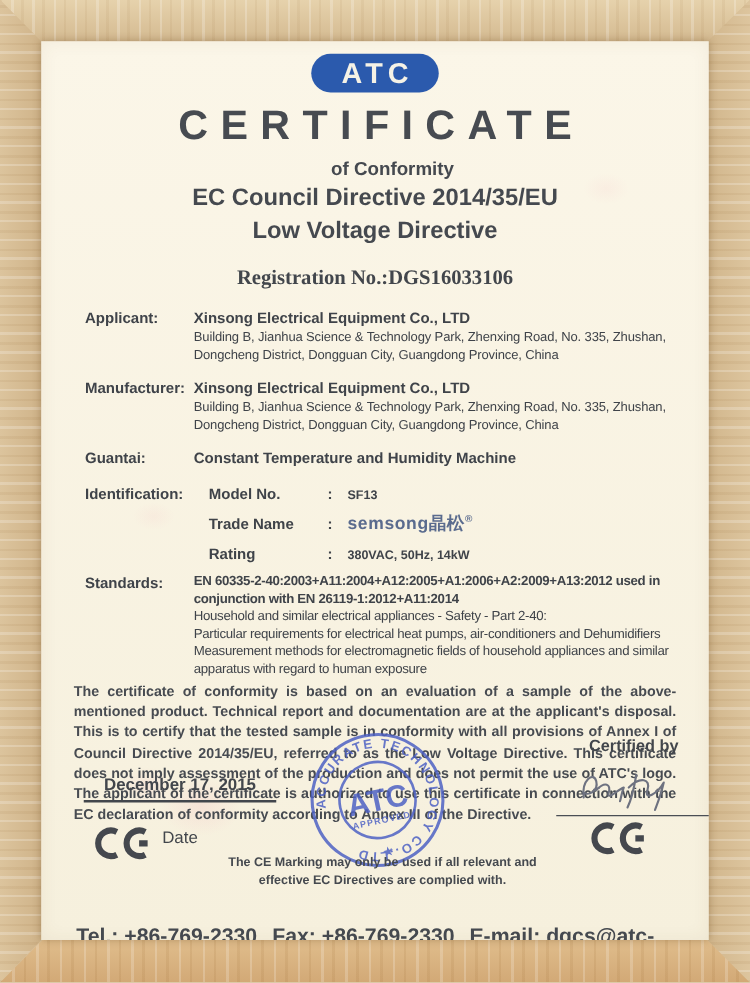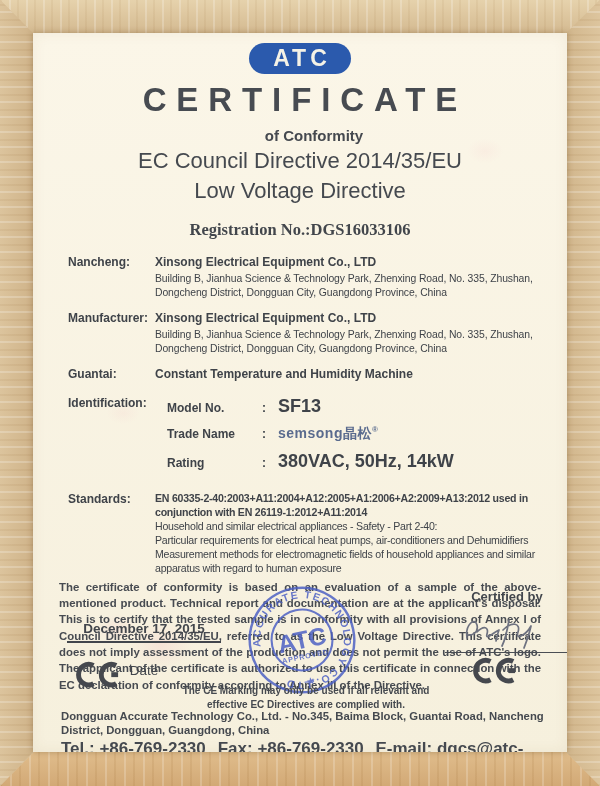--- a/index.html
+++ b/index.html
@@ -43,33 +43,33 @@
     box-shadow:0 0 6px rgba(90,60,20,.35), inset 0 0 14px rgba(120,90,40,.07); }
 
   .center { text-align:center; }
 
   .logo-pill { margin:10px auto 0; width:102px; height:31px; border-radius:17px;
     background:#2b5aad; display:flex; align-items:center; justify-content:center; }
   .logo-pill span { color:#f5f2e6; font-weight:bold; font-size:23px; letter-spacing:4px; padding-left:4px; }
 
   .title { margin-top:7px; font-size:33px; font-weight:bold; letter-spacing:.30em; padding-left:.30em; color:#474b51; }
   .sub1 { margin-top:8px; font-size:15px; font-weight:bold; color:#45494f;margin-left:28px; }
-  .sub2 { margin-top:4px; font-size:22px; font-weight:normal; color:#45494f; }
+  .sub2 { margin-top:4px; font-size:19px; font-weight:bold; color:#45494f; }
   .reg  { margin-top:16px; font-size:16.5px; font-weight:bold; color:#42464c;font-family:Liberation Serif, serif; }
 
   .fields { margin-top:15px; padding:0 14px 0 35px; }
   .frow { display:flex; margin-bottom:12px; }
   .flabel { width:87px; flex:0 0 87px; font-weight:bold; font-size:12px; }
   .fvalue { flex:1; }
   .fname  { font-weight:bold; font-size:12px; margin-bottom:3px; }
   .faddr  { font-size:10.4px; letter-spacing:-.1px; line-height:1.3; white-space:nowrap; }
   .idrow  { display:flex; margin-bottom:8px; align-items:baseline;padding-left:12px; }
   .idname { width:95px; flex:0 0 95px; font-weight:bold; font-size:12px; }
   .idcolon{ width:16px; flex:0 0 16px; font-weight:bold; font-size:12px; }
-  .idval  { font-weight:bold; font-size:18px; }
+  .idval  { font-weight:bold; font-size:10px; }
   .trade  { color:#5a6b8e; font-weight:bold; font-size:14px; letter-spacing:.5px; }
   .trade sup { font-size:8px; }
   .std-line { font-size:10.6px; letter-spacing:-.25px; line-height:1.32; white-space:nowrap; }
   .std-bold { font-weight:bold; }
 
   .declaration { margin-top:3px; padding:0 26px; font-size:11.4px; font-weight:bold;
     line-height:1.43; text-align:justify; color:#474b51; }
 
   
   .seal { position:absolute; left:212px; top:550px; width:114px; height:114px;
@@ -112,21 +112,21 @@
 
     <div class="title center">CERTIFICATE</div>
     <div class="sub1 center">of Conformity</div>
     <div class="sub2 center">EC Council Directive 2014/35/EU</div>
     <div class="sub2 center">Low Voltage Directive</div>
     <div class="reg center">Registration No.:DGS16033106</div>
 
     <div class="fields">
 
       <div class="frow">
-        <div class="flabel">Nancheng:</div>
+        <div class="flabel">Applicant:</div>
         <div class="fvalue">
           <div class="fname">Xinsong Electrical Equipment Co., LTD</div>
           <div class="faddr">Building B, Jianhua Science &amp; Technology Park, Zhenxing Road, No. 335, Zhushan,</div>
           <div class="faddr">Dongcheng District, Dongguan City, Guangdong Province, China</div>
         </div>
       </div>
 
       <div class="frow">
         <div class="flabel">Manufacturer:</div>
         <div class="fvalue">
@@ -136,21 +136,21 @@
         </div>
       </div>
 
       <div class="frow">
         <div class="flabel">Guantai:</div>
         <div class="fvalue">
           <div class="fname">Constant Temperature and Humidity Machine</div>
         </div>
       </div>
 
-      <div class="frow" style="margin-bottom:20px">
+      <div class="frow" style="margin-bottom:9px">
         <div class="flabel">Identification:</div>
         <div class="fvalue">
           <div class="idrow">
             <span class="idname">Model No.</span>
             <span class="idcolon">:</span>
             <span class="idval">SF13</span>
           </div>
           <div class="idrow">
             <span class="idname">Trade Name</span>
             <span class="idcolon">:</span>
@@ -215,21 +215,20 @@
       <path d="M 54 12 A 27 27 0 1 0 54 60" fill="none" stroke="#45484e" stroke-width="13"></path>
       <path d="M 114 12 A 27 27 0 1 0 114 60" fill="none" stroke="#45484e" stroke-width="13"></path>
       <path d="M 101 36 h 18" fill="none" stroke="#45484e" stroke-width="13"></path>
     </svg>
 
     <div class="ce-note">
       <div>The CE Marking may only be used if all relevant and</div>
       <div>effective EC Directives are complied with.</div>
     </div>
 
-    <div class="footer-address">Dongguan Accurate Technology Co., Ltd. - No.345, Baima Block, Guantai Road, Nancheng District, Dongguan, Guangdong, China</div>
     <div class="contact">
       <span>Tel.: +86-769-2330 1666</span>
       <span>Fax: +86-769-2330 1600</span>
       <span>E-mail: dgcs@atc-lab.com</span>
     </div>
 
   </div>
 </div>
 
 </body></html>

